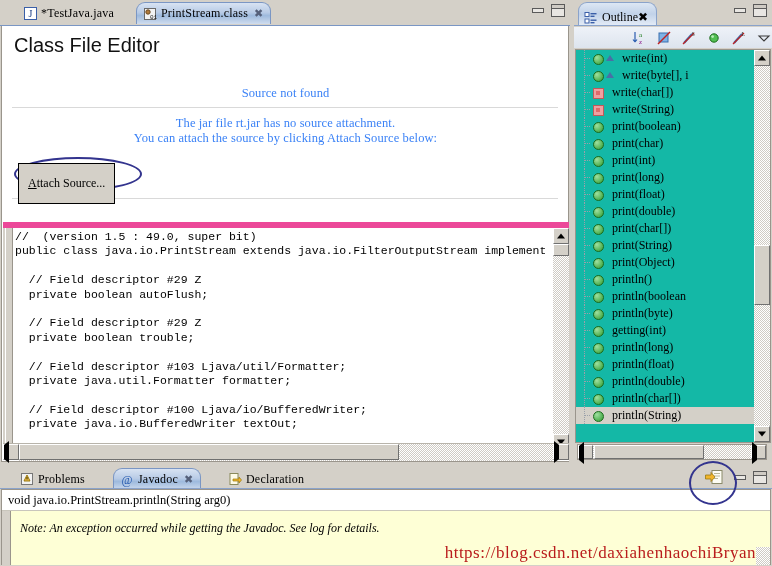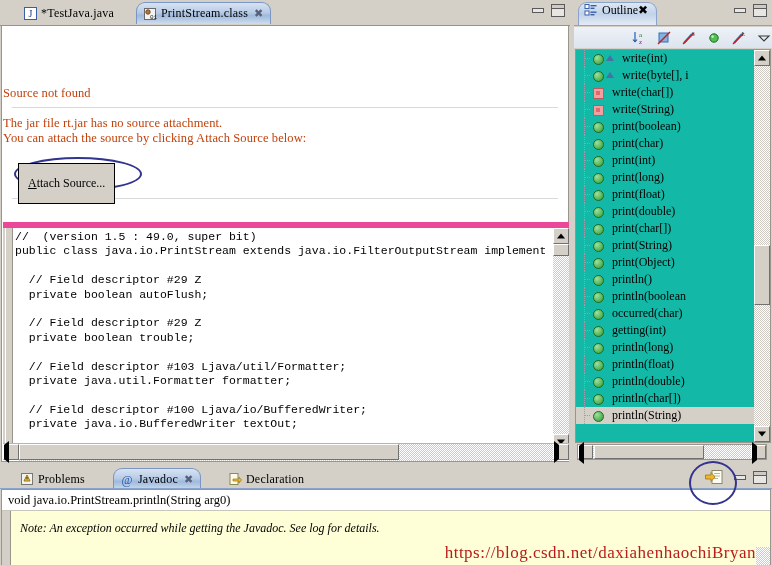--- a/index.html
+++ b/index.html
@@ -35,21 +35,21 @@
   #tab-printstream{left:136px;}
   #editorWinBtns{position:absolute;right:6px;top:4px;display:flex;gap:7px;}
   .winbtn{width:13px;height:12px;position:relative;}
   .winbtn .minline{position:absolute;left:1px;bottom:3px;width:10px;height:3px;border:1px solid #5a5a5a;background:#e8e6e2;}
   .winbtn .maxbox{position:absolute;left:0;top:0;width:12px;height:11px;border:1px solid #5a5a5a;background:#e8e6e2;}
   .winbtn .maxbox:after{content:"";position:absolute;left:0;top:0;right:0;height:3px;border-bottom:1px solid #5a5a5a;background:#cfcbc4;}
 
   #editorBody{position:absolute;left:1px;top:26px;width:568px;height:436px;background:#fff;border:1px solid #9a958c;border-top:none;box-sizing:border-box;}
   #classFileEditorHdr{position:absolute;left:12px;top:8px;font-size:20px;font-family:"Liberation Sans",sans-serif;color:#111;}
   #srcMsgBlock{position:absolute;left:0;top:60px;width:566px;}
-  .srcline{font-family:"Liberation Serif",serif;font-size:12.5px;color:#c2410c;padding-left:1px;letter-spacing:.1px;}
+  .srcline{font-family:"Liberation Serif",serif;font-size:12.5px;color:#3b82f6;padding-left:1px;letter-spacing:.1px;text-align:center;}
   .hr-soft{height:1px;background:#d9d9d9;margin:6px 10px 8px 10px;}
   #attachWrap{position:relative;margin:14px 0 0 12px;width:130px;height:24px;}
   #attachBtn{
     position:absolute;left:4px;top:3px;height:19px;padding:10px 9px;
     display:flex;align-items:center;
     background:#d4d0c8;border:1px solid #000;
     font-family:"Liberation Serif",serif;font-size:12px;color:#000;
   }
   #attachBtn u{text-decoration:underline;}
   #attachEllipse{
@@ -84,21 +84,21 @@
      background:repeating-conic-gradient(#fff 0% 25%,#cfcbc4 0% 50%) 0 0/2px 2px;}
   .hbtn{position:absolute;top:0;width:16px;height:16px;background:#d4d0c8;
      border-top:1px solid #fff;border-left:1px solid #fff;border-right:1px solid #707070;border-bottom:1px solid #707070;box-sizing:border-box;}
   #bcHThumb{position:absolute;left:16px;top:0;width:380px;height:16px;background:#d4d0c8;
      border-top:1px solid #fff;border-left:1px solid #fff;border-right:1px solid #707070;border-bottom:1px solid #707070;box-sizing:border-box;}
 
   
   #outline{position:absolute;left:574px;top:0;width:198px;height:464px;background:#d4d0c8;}
   #outlineTabRow{position:absolute;left:0;top:0;width:198px;height:26px;}
   #outlineTab{
-    position:absolute;left:4px;top:2px;height:22px;display:flex;align-items:flex-start;padding:0 8px 0 5px;
+    position:absolute;left:4px;top:2px;height:22px;display:flex;align-items:flex-end;padding:0 8px 0 5px;
     background:linear-gradient(to bottom,#dde7f4 0%,#c1d2e9 50%,#e3ebf6 100%);
     border:1px solid #8aa3cb;border-bottom:none;border-top-left-radius:9px;border-top-right-radius:9px;
     font-family:"Liberation Serif",serif;font-size:12px;
   }
   #outlineTabLine{position:absolute;left:0;bottom:0;width:198px;height:1px;background:#8aa3cb;}
   #outlineWinBtns{position:absolute;right:6px;top:4px;display:flex;gap:7px;}
   #outlineToolbar{position:absolute;left:0;top:27px;width:198px;height:21px;
      background:linear-gradient(to bottom,#eef2f8,#dde4ee);display:flex;align-items:center;
      justify-content:flex-end;padding-right:4px;gap:9px;}
   .tbicon{width:16px;height:16px;position:relative;}
@@ -189,20 +189,21 @@
         <span class="winbtn">
             <span class="minline"></span>
           </span>
         <span class="winbtn">
             <span class="maxbox"></span>
           </span>
       </div>
     </div>
 
     <div id="editorBody">
+      <div id="classFileEditorHdr">Class File Editor</div>
 
       <div id="srcMsgBlock">
         <div class="srcline">Source not found</div>
         <div class="hr-soft"></div>
         <div class="srcline">The jar file rt.jar has no source attachment.</div>
         <div class="srcline">You can attach the source by clicking Attach Source below:</div>
 
         <div id="attachWrap">
           <div id="attachEllipse"></div>
           <div id="attachBtn">
@@ -415,21 +416,21 @@
           <div class="olrow">
             <span class="guide"></span>
             <span class="dash"></span>
             <span class="bullet"></span>
             <span class="lbl">println(boolean</span>
           </div>
           <div class="olrow">
             <span class="guide"></span>
             <span class="dash"></span>
             <span class="bullet"></span>
-            <span class="lbl">occurred(char)</span>
+            <span class="lbl">println(byte)</span>
           </div>
           <div class="olrow">
             <span class="guide"></span>
             <span class="dash"></span>
             <span class="bullet"></span>
             <span class="lbl">getting(int)</span>
           </div>
           <div class="olrow">
             <span class="guide"></span>
             <span class="dash"></span>

